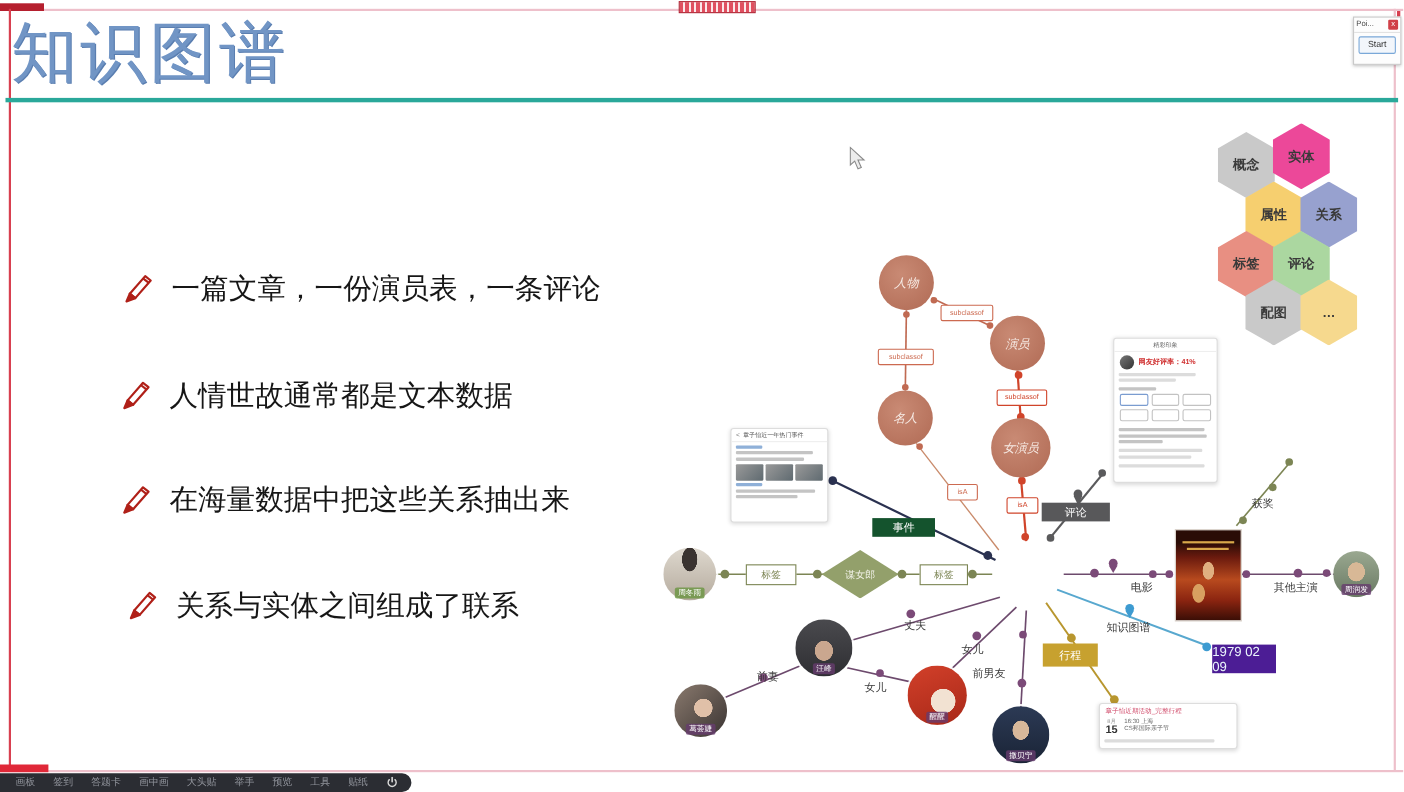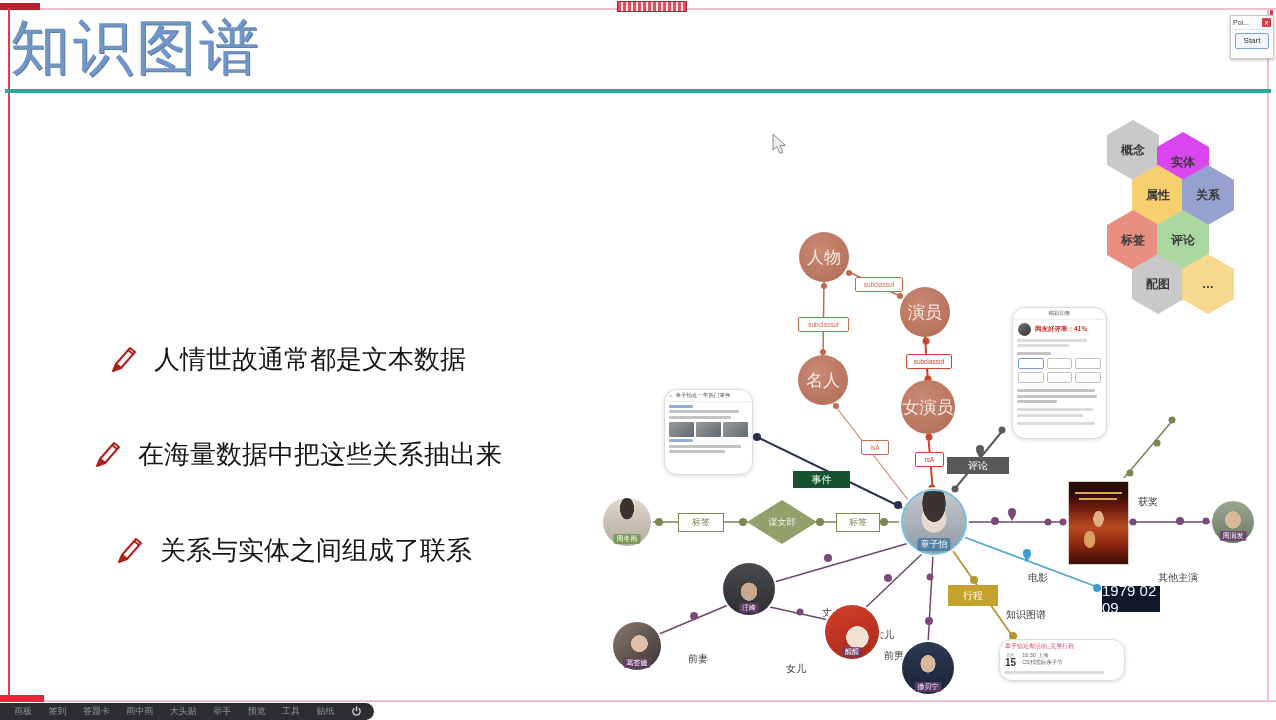--- a/index.html
+++ b/index.html
@@ -30,39 +30,39 @@
   .q-row{left:58px;top:143px;display:flex;align-items:center;gap:22px;}
   .q-text{font-size:28px;color:#141414;}
   .b-row{display:flex;align-items:center;gap:12px;}
   .b-text{font-size:26px;color:#161616;}
   
   .hex{width:52px;height:60px;display:flex;align-items:center;justify-content:center;
     clip-path:polygon(50% 0,100% 25%,100% 75%,50% 100%,0 75%,0 25%);
     font-size:12px;font-weight:bold;color:#3a3a3a;z-index:2;}
   
   .cnode{border-radius:50%;background:radial-gradient(circle at 40% 35%,#c98a74,#b06a54);
-    display:flex;align-items:center;justify-content:center;color:#f7ece6;font-size:17px;z-index:2;}
+    display:flex;align-items:center;justify-content:center;color:#f7ece6;font-size:11px;z-index:2;font-style:italic;}
   .ebox{background:#fff;border:1px solid #cc6a50;color:#cc6a50;font-size:6.5px;
     display:flex;align-items:center;justify-content:center;border-radius:2px;z-index:2;}
   .ebox.red{border-color:#d0442a;color:#d0442a;}
   .badge{display:flex;align-items:center;justify-content:center;color:#fff;font-size:10px;z-index:2;}
   .tagbox{background:#fff;border:1px solid #7c8554;color:#7c8554;font-size:9px;
     display:flex;align-items:center;justify-content:center;z-index:2;}
   .diamond{clip-path:polygon(50% 0,100% 50%,50% 100%,0 50%);background:#93a06b;color:#f2f2e8;
     display:flex;align-items:center;justify-content:center;font-size:9px;z-index:2;}
-  .rel{font-size:10px;color:#3a3a3a;z-index:2;white-space:nowrap;margin-top:44px;}
+  .rel{font-size:10px;color:#3a3a3a;z-index:2;white-space:nowrap;}
   .photo{border-radius:50%;z-index:3;box-shadow:0 0 0 2px rgba(255,255,255,.9);}
   .photo .chip{position:absolute;bottom:2px;left:50%;transform:translateX(-50%);
     font-size:7px;color:#fff;background:rgba(102,60,110,.8);padding:0 3px;border-radius:2px;white-space:nowrap;}
   .oscar{border-radius:50%;background:#8a9c72;color:#fff;display:flex;align-items:center;
     justify-content:center;text-align:center;font-size:9.5px;line-height:1.3;padding:6px;z-index:2;}
-  .birthbox{background:#0f172a;color:#eaf4fb;display:flex;align-items:center;justify-content:center;
-    font-size:15px;z-index:2;}
-  
-  .card{background:#fff;border:1px solid #ddd;border-radius:13px;box-shadow:0 1px 4px rgba(0,0,0,.15);z-index:2;}
+  .birthbox{background:#4c1d95;color:#eaf4fb;display:flex;align-items:center;justify-content:center;
+    font-size:12px;z-index:2;}
+  
+  .card{background:#fff;border:1px solid #ddd;border-radius:3px;box-shadow:0 1px 4px rgba(0,0,0,.15);z-index:2;}
   .bar{background:#c4c4c4;height:3px;border-radius:1px;margin:2.5px 4px 0;}
   .bar.blue{background:#8fb0d8;}
   .bar.lt{background:#dcdcdc;}
   .thumbs{display:flex;gap:2px;margin:3px 4px 0;}
   .thumb{width:25px;height:15px;background:linear-gradient(135deg,#9a9a9a,#5f6a70);border-radius:1px;}
   .chips{display:grid;grid-template-columns:repeat(3,1fr);gap:3px;margin:3px 5px 0;}
   .chipbx{height:9px;border:1px solid #c2c2c2;border-radius:2px;}
   .chipbx.first{border-color:#7a9cd0;}
   
   .poster{z-index:2;border:1px solid #d8d0c8;
@@ -99,31 +99,41 @@
 
   <div class="abs popup">
     <div class="popup-head">
       <span>Poi...</span>
       <span class="popup-close">x</span>
     </div>
     <span class="popup-btn">Start</span>
   </div>
 
 
+  <div class="abs b-row" style="left:110px;top:243px">
+    <span><svg width="34" height="34" viewBox="0 0 34 34">
+          <g fill="none" stroke="#b02018" stroke-width="2" stroke-linejoin="round">
+            <path d="M8 24 L22 8 L27 12 L13 28 Z"></path>
+            <path d="M8 24 L5 31 L13 28 Z" fill="#b02018"></path>
+            <path d="M20 10 L25 14"></path>
+          </g>
+        </svg></span>
+    <span class="b-text">一篇文章，一份演员表，一条评论</span>
+  </div>
   <div class="abs b-row" style="left:108px;top:340px">
     <span><svg width="34" height="34" viewBox="0 0 34 34">
           <g fill="none" stroke="#b02018" stroke-width="2" stroke-linejoin="round">
             <path d="M8 24 L22 8 L27 12 L13 28 Z"></path>
             <path d="M8 24 L5 31 L13 28 Z" fill="#b02018"></path>
             <path d="M20 10 L25 14"></path>
           </g>
         </svg></span>
     <span class="b-text">人情世故通常都是文本数据</span>
   </div>
-  <div class="abs b-row" style="left:92px;top:435px">
+  <div class="abs b-row" style="left:108px;top:435px">
     <span><svg width="34" height="34" viewBox="0 0 34 34">
           <g fill="none" stroke="#b02018" stroke-width="2" stroke-linejoin="round">
             <path d="M8 24 L22 8 L27 12 L13 28 Z"></path>
             <path d="M8 24 L5 31 L13 28 Z" fill="#b02018"></path>
             <path d="M20 10 L25 14"></path>
           </g>
         </svg></span>
     <span class="b-text">在海量数据中把这些关系抽出来</span>
   </div>
   <div class="abs b-row" style="left:114px;top:531px">
@@ -131,21 +141,21 @@
           <g fill="none" stroke="#b02018" stroke-width="2" stroke-linejoin="round">
             <path d="M8 24 L22 8 L27 12 L13 28 Z"></path>
             <path d="M8 24 L5 31 L13 28 Z" fill="#b02018"></path>
             <path d="M20 10 L25 14"></path>
           </g>
         </svg></span>
     <span class="b-text">关系与实体之间组成了联系</span>
   </div>
 
   <div class="abs hex" style="left:1107px;top:120px;background:#c9c9c9">概念</div>
-  <div class="abs hex" style="left:1157px;top:132px;background:#d946ef">实体</div>
+  <div class="abs hex" style="left:1157px;top:112px;background:#ec4899">实体</div>
   <div class="abs hex" style="left:1132px;top:165px;background:#f6cf6f">属性</div>
   <div class="abs hex" style="left:1182px;top:165px;background:#97a1cf">关系</div>
   <div class="abs hex" style="left:1107px;top:210px;background:#e88f82">标签</div>
   <div class="abs hex" style="left:1157px;top:210px;background:#abd7a0">评论</div>
   <div class="abs hex" style="left:1132px;top:254px;background:#c9c9c9">配图</div>
   <div class="abs hex" style="left:1182px;top:254px;background:#f6d98e">…</div>
 
   <svg class="edges" width="1276" height="720">
     <g stroke="#c06a52" stroke-width="1.5">
       <line x1="824" y1="282" x2="823" y2="355"></line>
@@ -271,23 +281,20 @@
   </div>
   <div class="abs photo" style="left:825px;top:605px;width:54px;height:54px;background:radial-gradient(ellipse at 60% 60%,#f2e2d2 0 24%,transparent 25%),linear-gradient(160deg,#d2402a,#a82818)">
     <span class="chip">醒醒</span>
   </div>
   <div class="abs photo" style="left:902px;top:642px;width:52px;height:52px;background:radial-gradient(ellipse at 50% 42%,#d8b89a 0 20%,transparent 21%),linear-gradient(180deg,#2c3a55,#1a2436)">
     <span class="chip">撒贝宁</span>
   </div>
   <div class="abs photo" style="left:1212px;top:501px;width:42px;height:42px;background:radial-gradient(ellipse at 50% 45%,#d8b896 0 26%,transparent 27%),linear-gradient(180deg,#9aa890,#6a7a64)">
     <span class="chip">周润发</span>
   </div>
-  <div class="abs photo" style="left:901px;top:489px;width:66px;height:66px;border:2px solid #79c1e0;box-sizing:border-box;background:radial-gradient(ellipse at 50% 20%,#3a3330 0 26%,transparent 27%),radial-gradient(ellipse at 50% 45%,#e7d9cf 0 28%,transparent 29%),linear-gradient(180deg,#c7c9cc,#8f9aa6)">
-    <span class="chip" style="font-size:9px;background:rgba(70,120,160,.8)">章子怡</span>
-  </div>
 
   <div class="abs poster" style="left:1068px;top:481px;width:59px;height:82px"></div>
   <div class="abs birthbox" style="left:1102px;top:586px;width:58px;height:26px">1979 02 09</div>
 
   <div class="abs card" style="left:664px;top:389px;width:87px;height:84px">
     <div style="display:flex;align-items:center;gap:3px;padding:2px 4px;border-bottom:1px solid #eee;">
       <span style="font-size:6px;color:#888">&lt;</span>
       <span style="font-size:5.5px;color:#555;white-space:nowrap;overflow:hidden">章子怡近一年热门事件</span>
     </div>
     <div class="bar blue" style="width:24px"></div>

